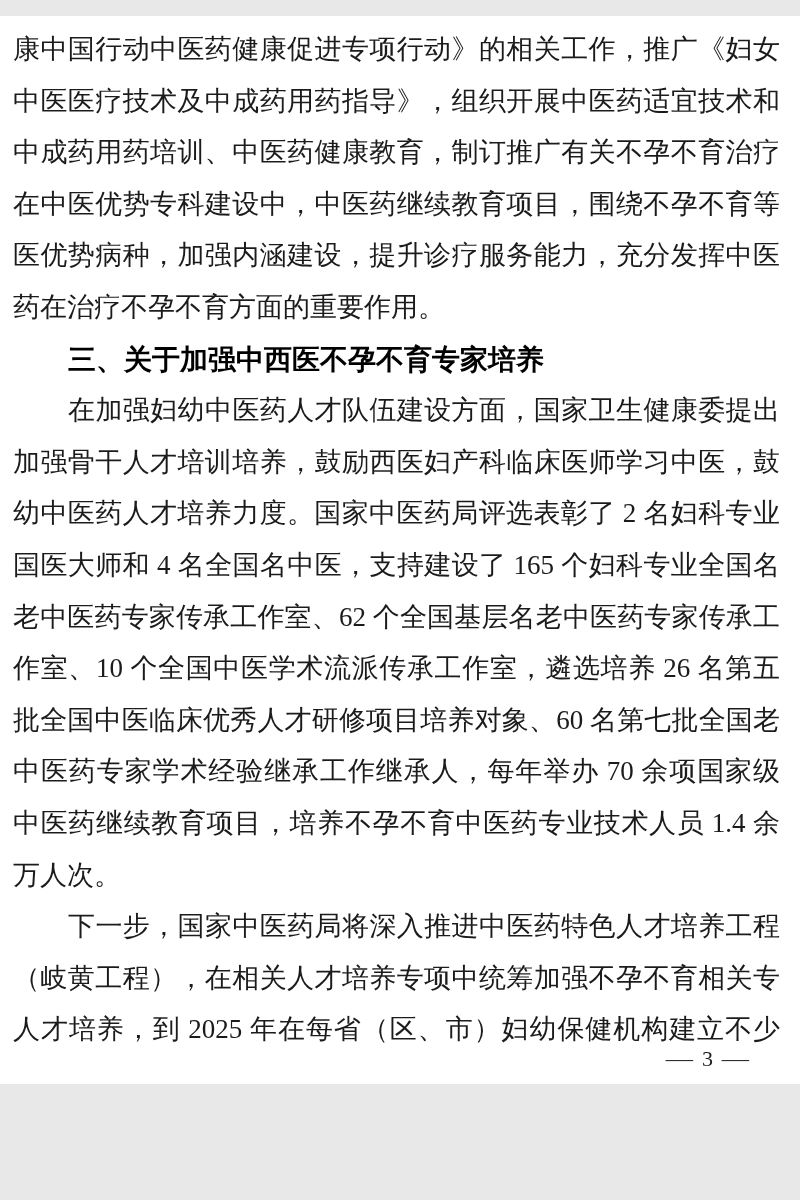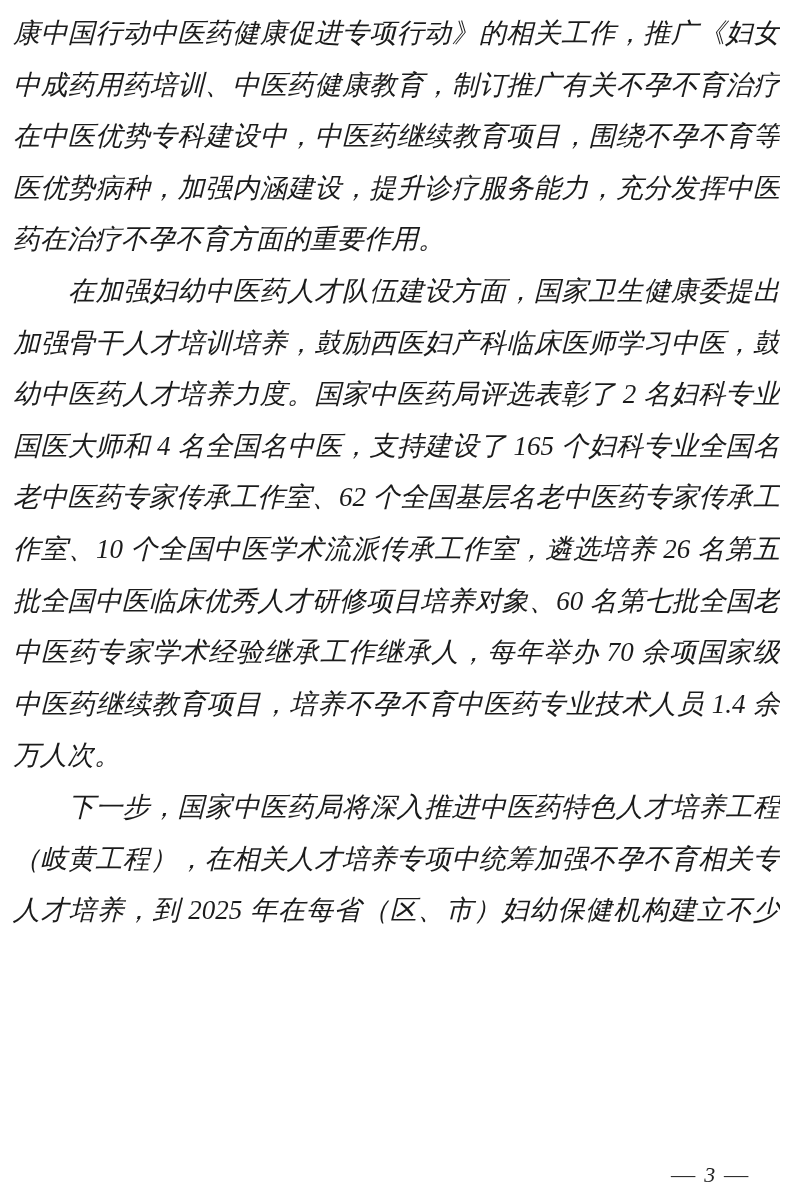--- a/index.html
+++ b/index.html
@@ -1,25 +1,24 @@
 <!DOCTYPE html>
 <html><head>
 <meta charset="utf-8">
 <style>
   html, body { margin: 0; padding: 0; background: #e8e8e8; }
   .page {
     position: relative;
     width: 800px;
-    height: 1200px;
-    margin: 0 auto;
+    height: 1068px;
+    margin: 16px auto;
     background: #ffffff;
     color: #1b1b1b;
     font-family: "Liberation Serif", "DejaVu Serif", serif;
     overflow: hidden;
-    font-style: italic;
   }
   .doc-body {
     position: absolute;
     top: 8px;
     left: 13px;
     right: 20px;
   }
   .line {
     height: 51.6px;
     line-height: 51.6px;
@@ -60,24 +59,26 @@
     display: inline-block;
     transform: scaleX(1.3);
   }
 </style>
 </head>
 <body>
 
 <div class="page">
   <div class="doc-body">
       <div class="line">康中国行动中医药健康促进专项行动》的相关工作，推广《妇女</div>
+      <div class="line">中医医疗技术及中成药用药指导》，组织开展中医药适宜技术和</div>
       <div class="line">中成药用药培训、中医药健康教育，制订推广有关不孕不育治疗</div>
       <div class="line">在中医优势专科建设中，中医药继续教育项目，围绕不孕不育等中</div>
       <div class="line">医优势病种，加强内涵建设，提升诊疗服务能力，充分发挥中医</div>
       <div class="line nofill">药在治疗不孕不育方面的重要作用。</div>
+      <div class="line heading indent nofill">三、关于加强中西医不孕不育专家培养</div>
       <div class="line indent">在加强妇幼中医药人才队伍建设方面，国家卫生健康委提出</div>
       <div class="line">加强骨干人才培训培养，鼓励西医妇产科临床医师学习中医，鼓</div>
       <div class="line">幼中医药人才培养力度。国家中医药局评选表彰了 2 名妇科专业</div>
       <div class="line">国医大师和 4 名全国名中医，支持建设了 165 个妇科专业全国名</div>
       <div class="line">老中医药专家传承工作室、62 个全国基层名老中医药专家传承工</div>
       <div class="line">作室、10 个全国中医学术流派传承工作室，遴选培养 26 名第五</div>
       <div class="line">批全国中医临床优秀人才研修项目培养对象、60 名第七批全国老</div>
       <div class="line">中医药专家学术经验继承工作继承人，每年举办 70 余项国家级</div>
       <div class="line">中医药继续教育项目，培养不孕不育中医药专业技术人员 1.4 余</div>
       <div class="line nofill">万人次。</div>

